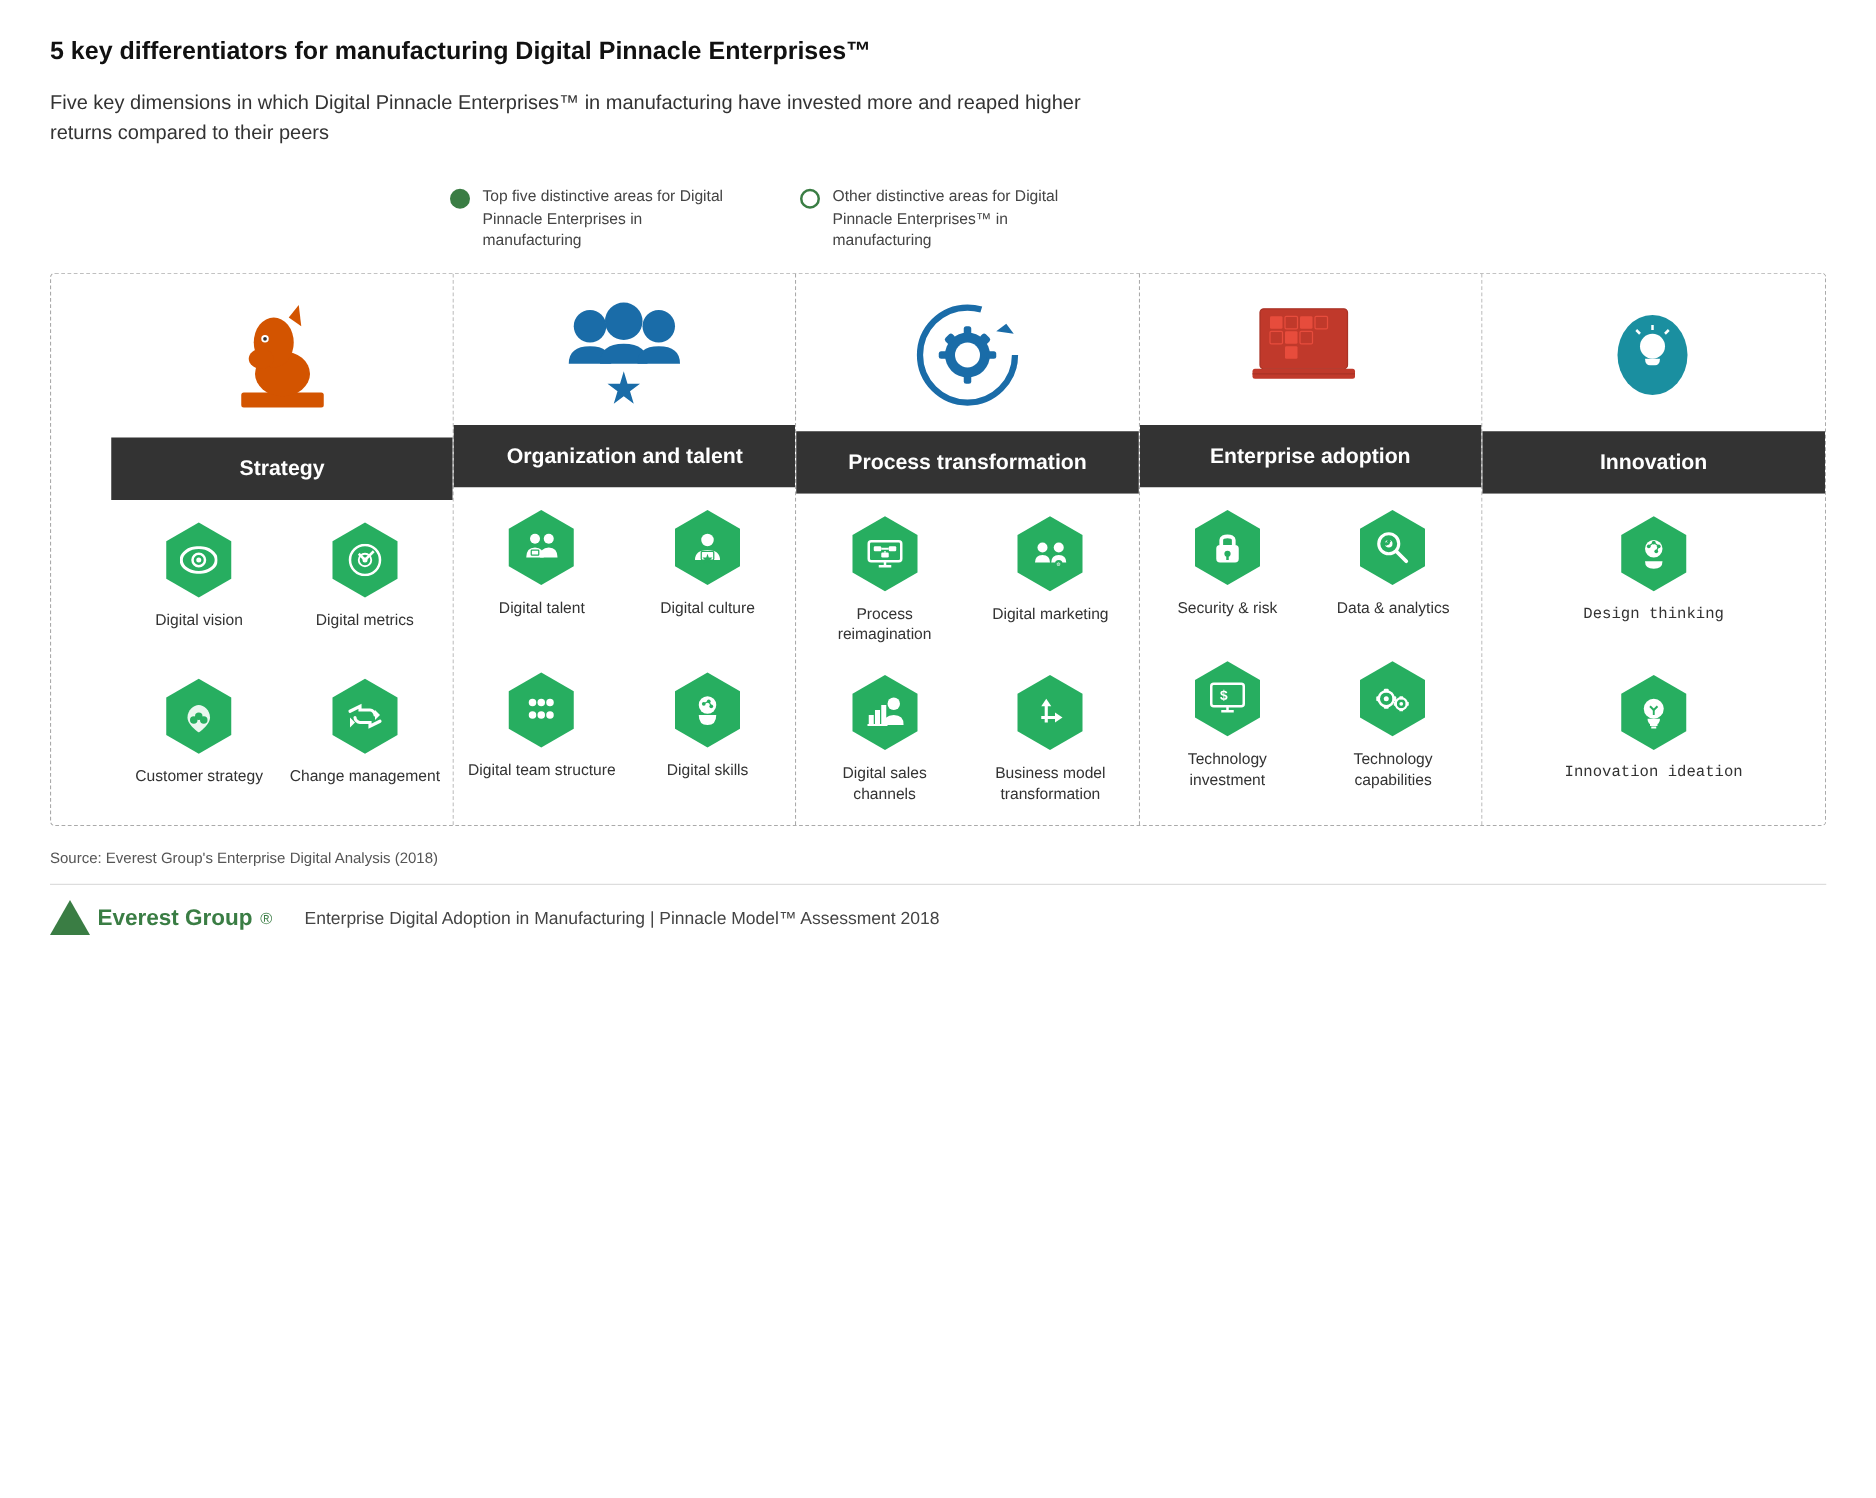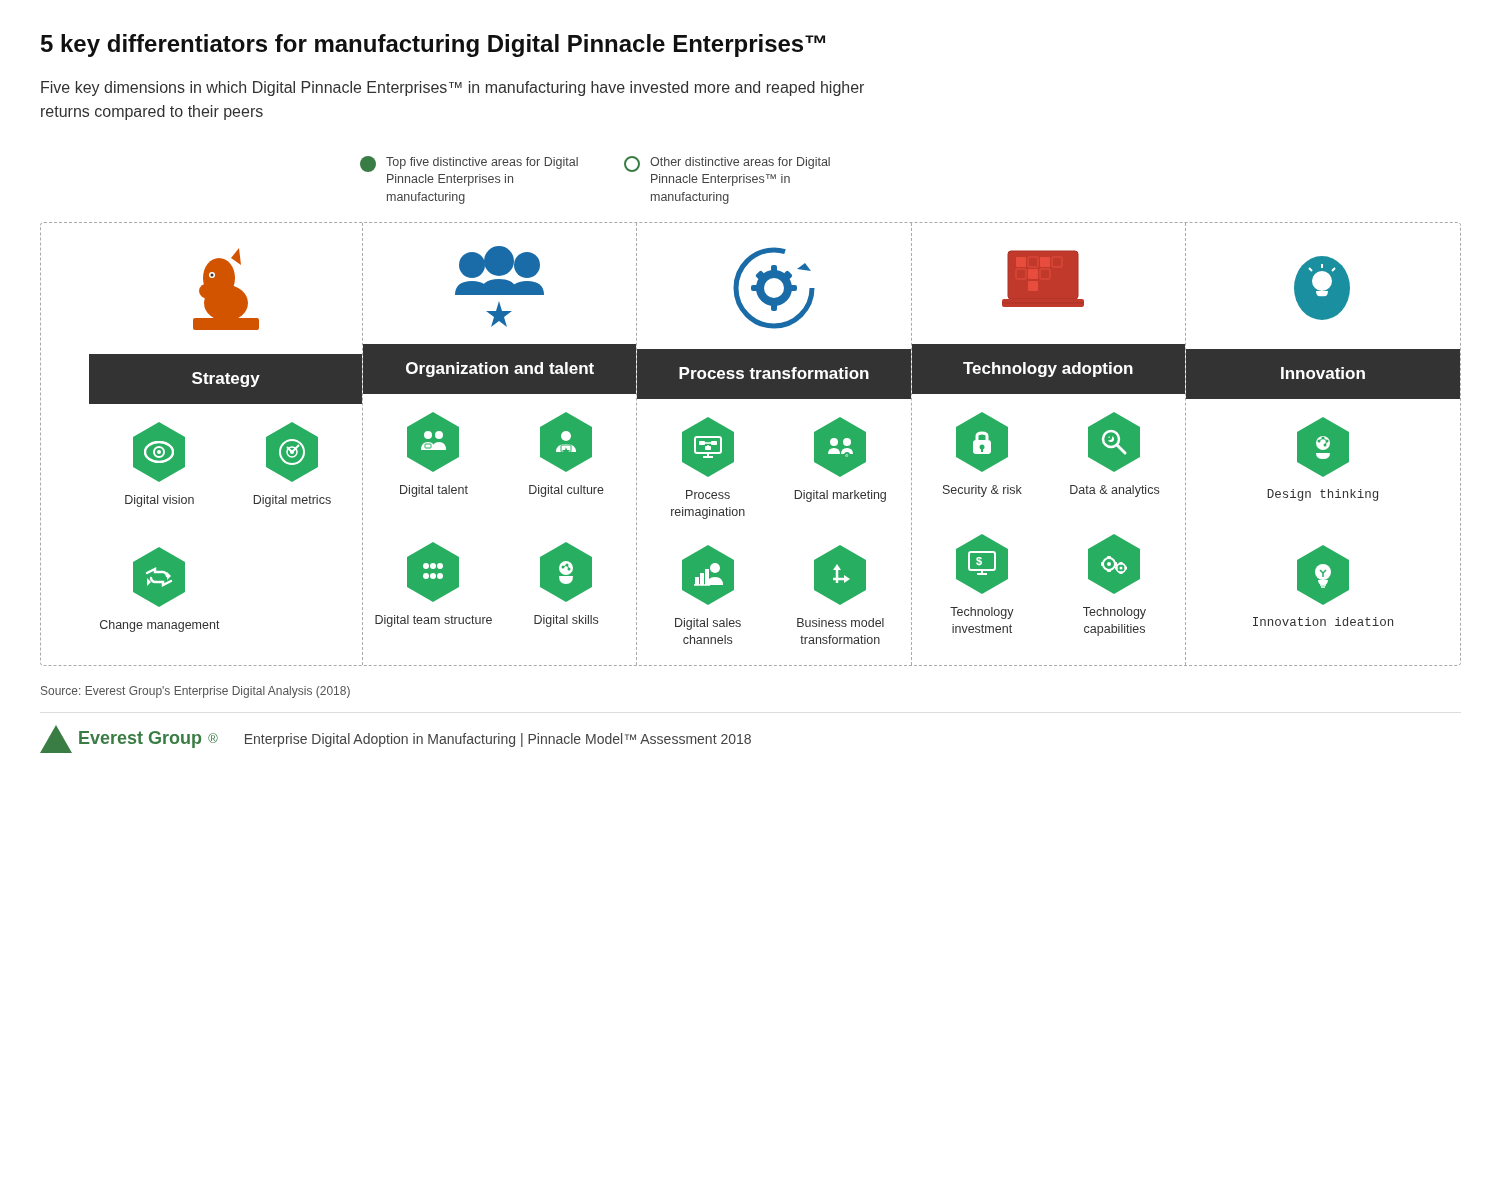--- a/index.html
+++ b/index.html
@@ -5,37 +5,37 @@
     * { box-sizing: border-box; margin: 0; padding: 0; }
     body {
       font-family: 'Segoe UI', Arial, sans-serif;
       background: #fff;
       color: #222;
       width: 1501px;
       min-height: 1198px;
       padding: 30px 40px 20px 40px;
     }
     h1 {
-      font-size: 24px;
+      font-size: 20px;
       font-weight: 800;
       color: #111;
       margin-bottom: 18px;
       line-height: 1.15;
     }
     .subtitle {
       font-size: 16px;
       color: #333;
       margin-bottom: 30px;
       max-width: 860px;
       line-height: 1.5;
     }
     .legend {
       display: flex;
       align-items: flex-start;
-      gap: 44px;
+      gap: 60px;
       margin-bottom: 16px;
       padding-left: 320px;
     }
     .legend-item {
       display: flex;
       align-items: flex-start;
       gap: 10px;
       font-size: 12.5px;
       color: #444;
       max-width: 220px;
@@ -252,20 +252,36 @@
               <circle cx="15" cy="13" r="5" fill="none" stroke="#fff" stroke-width="1.5"></circle>
               <line x1="15" y1="13" x2="22" y2="6" stroke="#fff" stroke-width="2"></line>
               <line x1="15" y1="13" x2="10" y2="8" stroke="#fff" stroke-width="2"></line>
               <circle cx="15" cy="13" r="2" fill="#fff"></circle>
             </svg>
           </div>
         </div>
         <span class="sub-item-label">Digital metrics</span>
       </div>
 
+      <div class="sub-item">
+        <div class="hexagon-wrap">
+          <svg class="hex-svg hex-green" viewBox="0 0 64 64">
+              <polygon points="32,2 58,17 58,47 32,62 6,47 6,17"></polygon>
+            </svg>
+          <div class="hex-icon">
+            <svg width="30" height="26" viewBox="0 0 30 26" fill="none">
+              <path d="M15 4 C11 4, 6 8, 6 14 C6 20, 15 26, 15 26 C15 26, 24 20, 24 14 C24 8, 19 4, 15 4Z" fill="#fff" opacity="0.9"></path>
+              <circle cx="11" cy="16" r="3" fill="#27ae60"></circle>
+              <circle cx="15" cy="13" r="3" fill="#27ae60"></circle>
+              <circle cx="19" cy="16" r="3" fill="#27ae60"></circle>
+            </svg>
+          </div>
+        </div>
+        <span class="sub-item-label">Customer strategy</span>
+      </div>
 
       <div class="sub-item">
         <div class="hexagon-wrap">
           <svg class="hex-svg hex-green" viewBox="0 0 64 64">
               <polygon points="32,2 58,17 58,47 32,62 6,47 6,17"></polygon>
             </svg>
           <div class="hex-icon">
             <svg width="32" height="24" viewBox="0 0 32 24" fill="none">
               <path d="M4 8 L12 4 L12 7 L20 7 C22 7 24 9 24 11" stroke="#fff" stroke-width="2.5" fill="none" stroke-linecap="round"></path>
               <polygon points="24,7 28,11 24,15" fill="#fff"></polygon>
@@ -503,21 +519,21 @@
         <rect x="54" y="14" width="10" height="10" rx="1" fill="#c0392b" stroke="#e74c3c" stroke-width="1"></rect>
         <rect x="18" y="26" width="10" height="10" rx="1" fill="#c0392b" stroke="#e74c3c" stroke-width="1"></rect>
         <rect x="30" y="26" width="10" height="10" rx="1" fill="#e74c3c"></rect>
         <rect x="42" y="26" width="10" height="10" rx="1" fill="#c0392b" stroke="#e74c3c" stroke-width="1"></rect>
         <rect x="30" y="38" width="10" height="10" rx="1" fill="#e74c3c"></rect>
 
         <rect x="4" y="56" width="82" height="8" rx="2" fill="#c0392b"></rect>
         <line x1="4" y1="60" x2="86" y2="60" stroke="#a93226" stroke-width="1"></line>
       </svg>
     </div>
-    <div class="col-header">Technology adoption</div>
+    <div class="col-header">Enterprise adoption</div>
     <div class="col-items">
 
       <div class="sub-item">
         <div class="hexagon-wrap">
           <svg class="hex-svg hex-green" viewBox="0 0 64 64">
               <polygon points="32,2 58,17 58,47 32,62 6,47 6,17"></polygon>
             </svg>
           <div class="hex-icon">
             <svg width="26" height="30" viewBox="0 0 26 30" fill="none">
 

